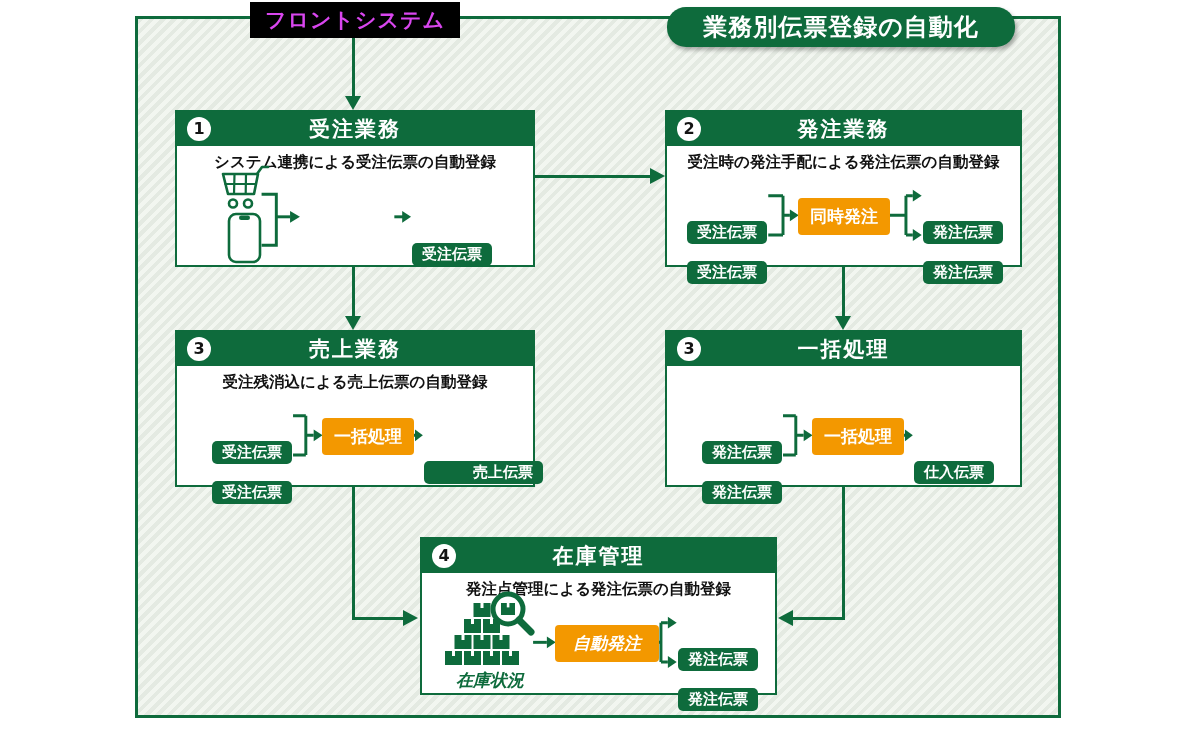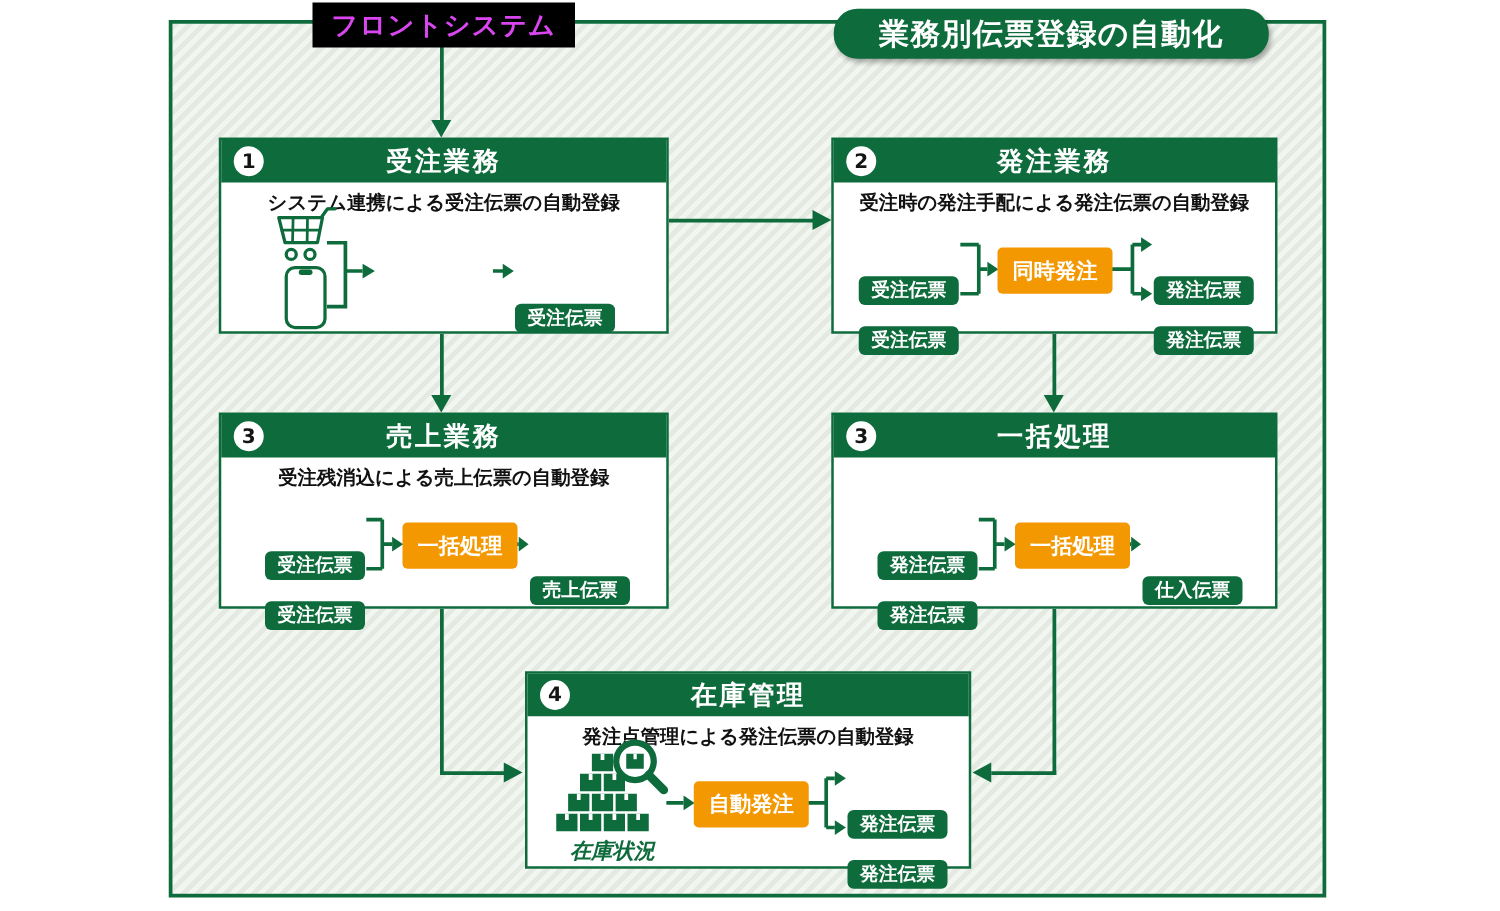--- a/index.html
+++ b/index.html
@@ -167,21 +167,21 @@
       <div class="caption">受注残消込による売上伝票の自動登録</div>
       <svg class="mini" viewBox="0 0 356 121">
         <path d="M115 50.5 H128 M115 90.5 H128 M128 50.5 V90.5 M128 70.5 H136" stroke="#0e6b3c" stroke-width="3" fill="none"></path>
         <polygon points="136,64.5 136,76.5 145,70.5" fill="#0e6b3c"></polygon>
         <path d="M237 70.5 H239" stroke="#0e6b3c" stroke-width="3" fill="none"></path>
         <polygon points="239,64.5 239,76.5 247,70.5" fill="#0e6b3c"></polygon>
       </svg>
       <div class="pill" style="left:35px;top:39px;">受注伝票</div>
       <div class="pill" style="left:35px;top:79px;">受注伝票</div>
       <div class="proc" style="left:145px;top:52px;width:92px;height:37px;">一括処理</div>
-      <div class="pill" style="left:247px;top:59px;">売上伝票</div>
+      <div class="pill" style="left:247px;top:59px;padding-left:39px;">売上伝票</div>
     </div>
   </div>
 
   <div class="card" style="left:665px;top:330px;width:357px;height:157px;">
     <div class="card-header">
       <span class="badge">3</span>
       <span class="card-title">一括処理</span>
     </div>
     <div class="card-body">
       <svg class="mini" viewBox="0 0 353 121">
@@ -235,19 +235,19 @@
             <rect x="58" y="64" width="17" height="14"></rect>
               <rect x="65" y="64" width="3" height="5" fill="#fff"></rect>
           </g>
           <circle cx="64" cy="22" r="15" fill="#ffffff" stroke="#0e6b3c" stroke-width="5"></circle>
           <rect x="57" y="16" width="14" height="12" fill="#0e6b3c"></rect>
             <rect x="62.8" y="16" width="2.6" height="4.4" fill="#fff"></rect>
           <line x1="75" y1="33" x2="87" y2="45" stroke="#0e6b3c" stroke-width="7" stroke-linecap="round"></line>
         </svg>
       </div>
       <div class="icon-label" style="left:18px;top:96px;width:100px;font-style:italic;">在庫状況</div>
-      <div class="proc" style="left:133px;top:52px;width:92px;height:37px;">自動発注</div>
+      <div class="proc" style="left:133px;top:52px;width:104px;height:37px;font-style:italic;">自動発注</div>
       <div class="pill" style="left:256px;top:39px;">発注伝票</div>
       <div class="pill" style="left:256px;top:79px;">発注伝票</div>
     </div>
   </div>
 
 </div>
 
 </body></html>

